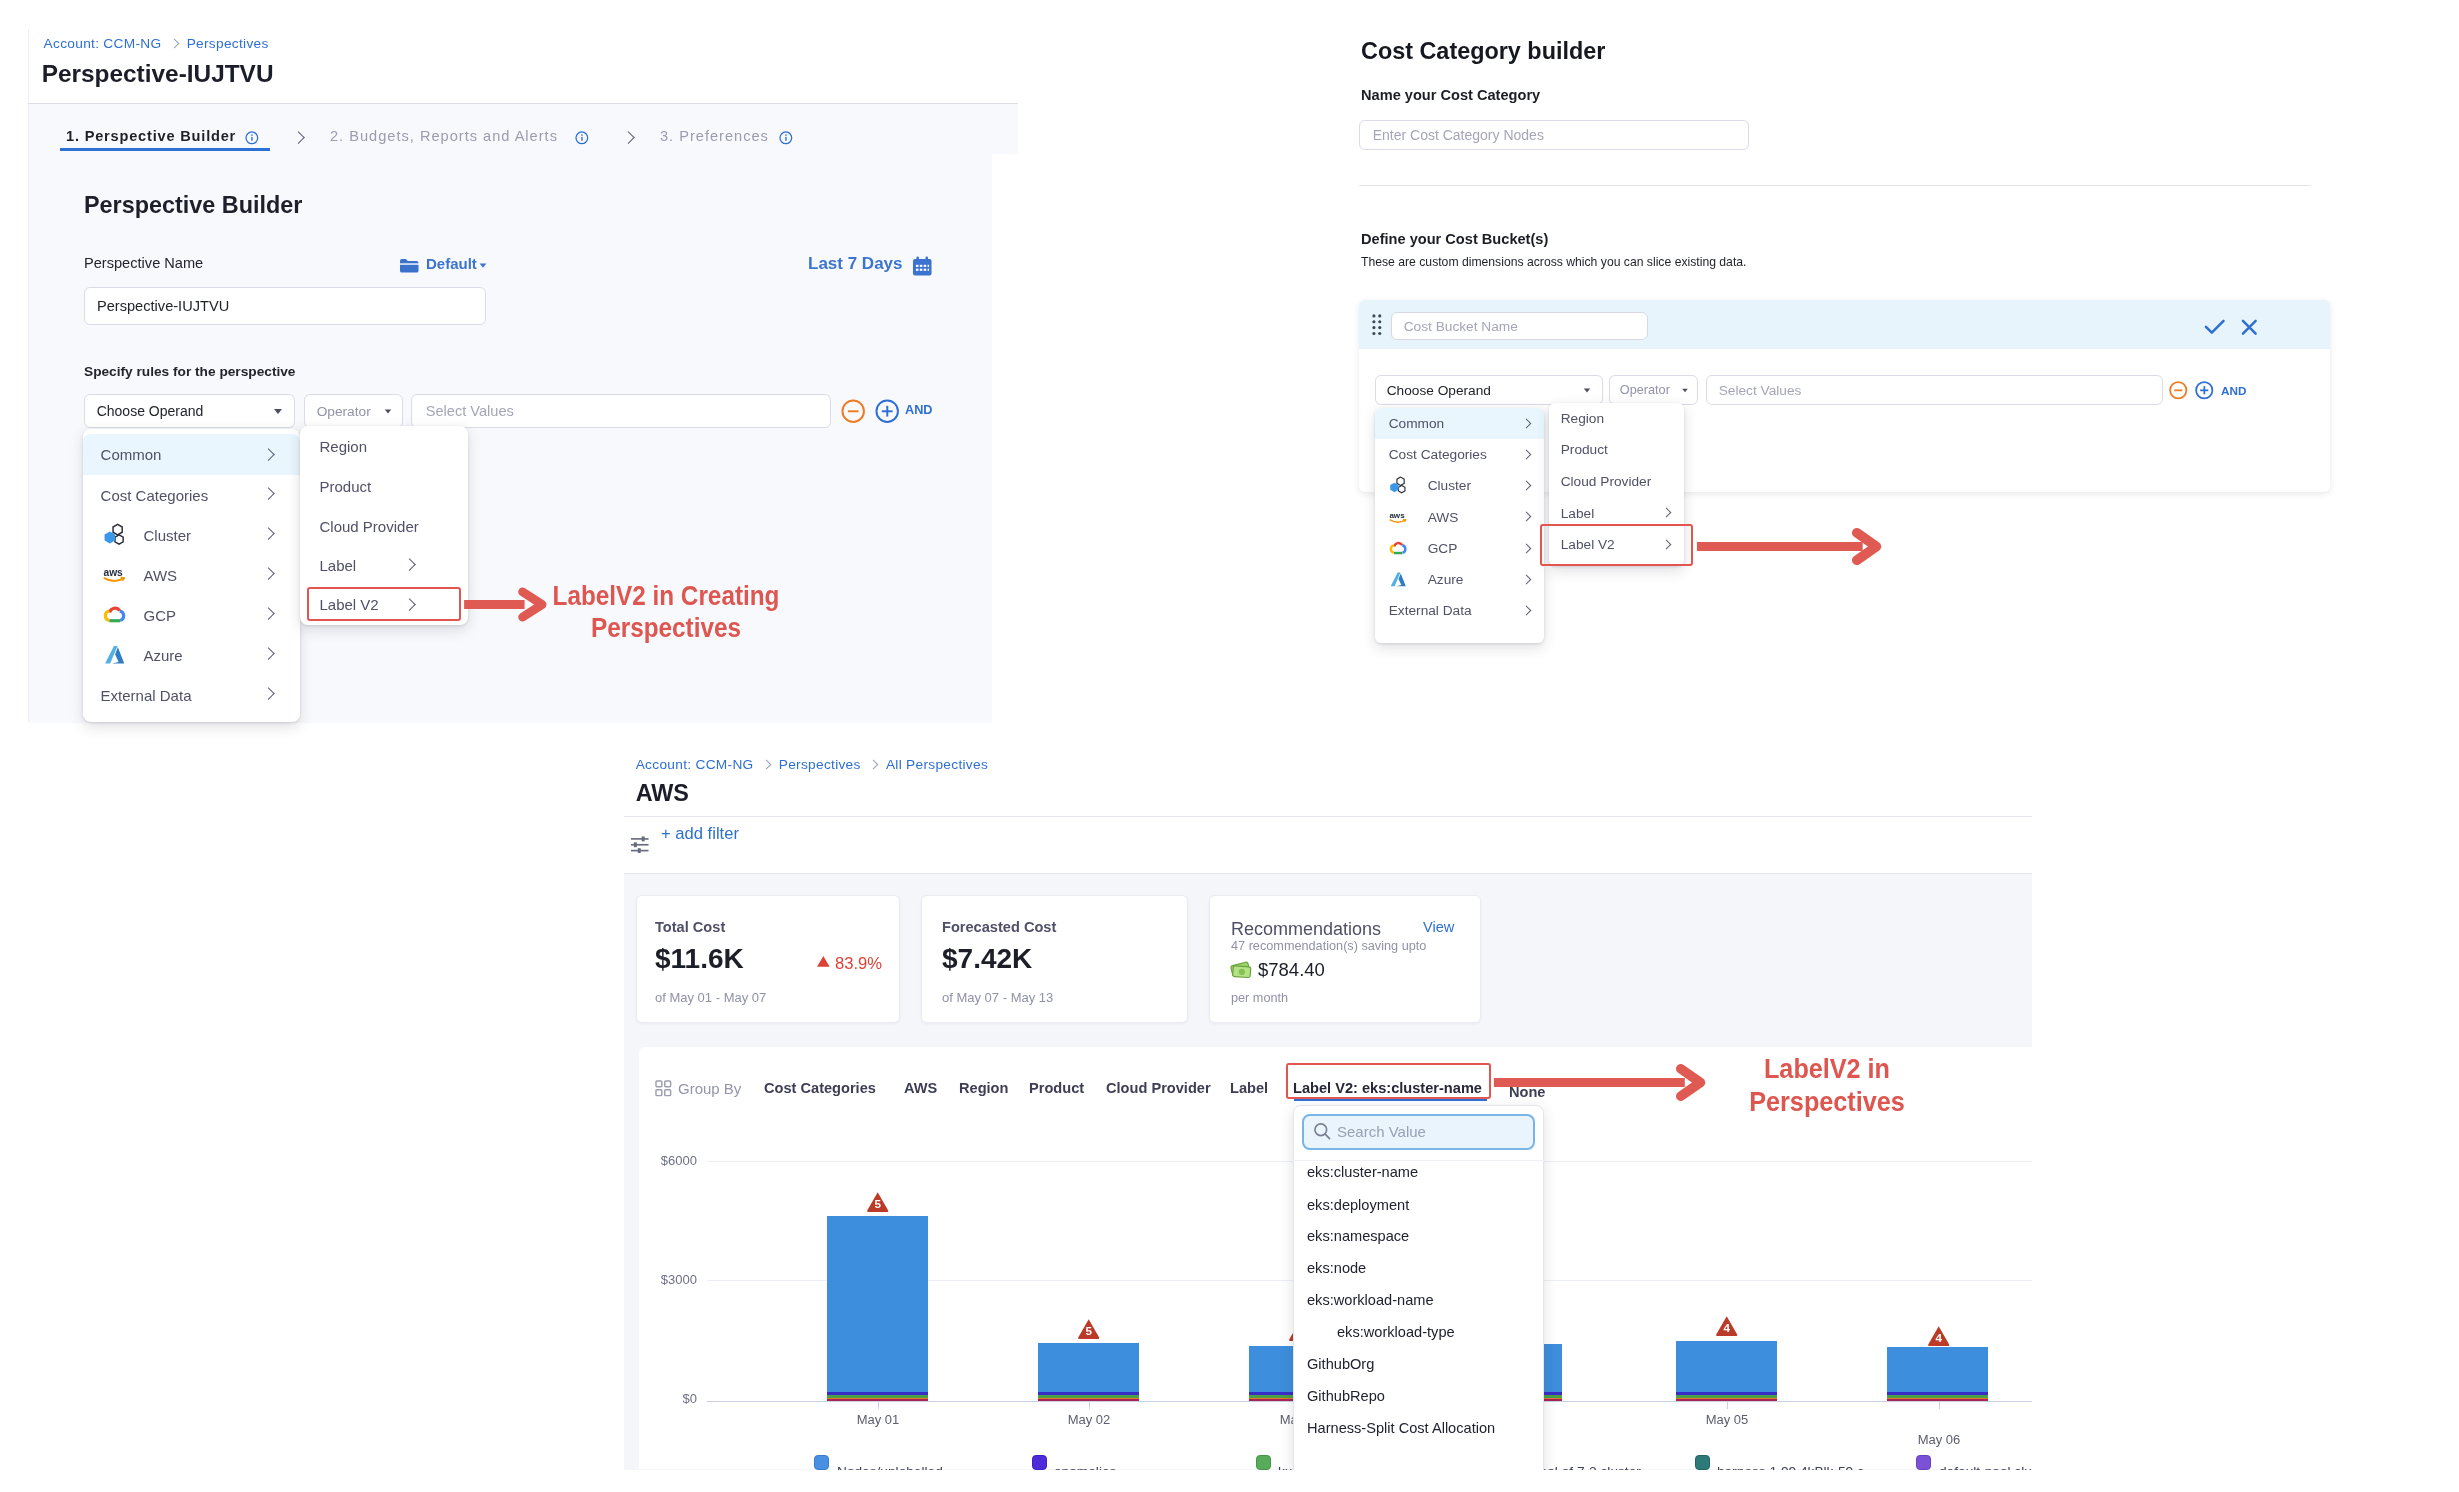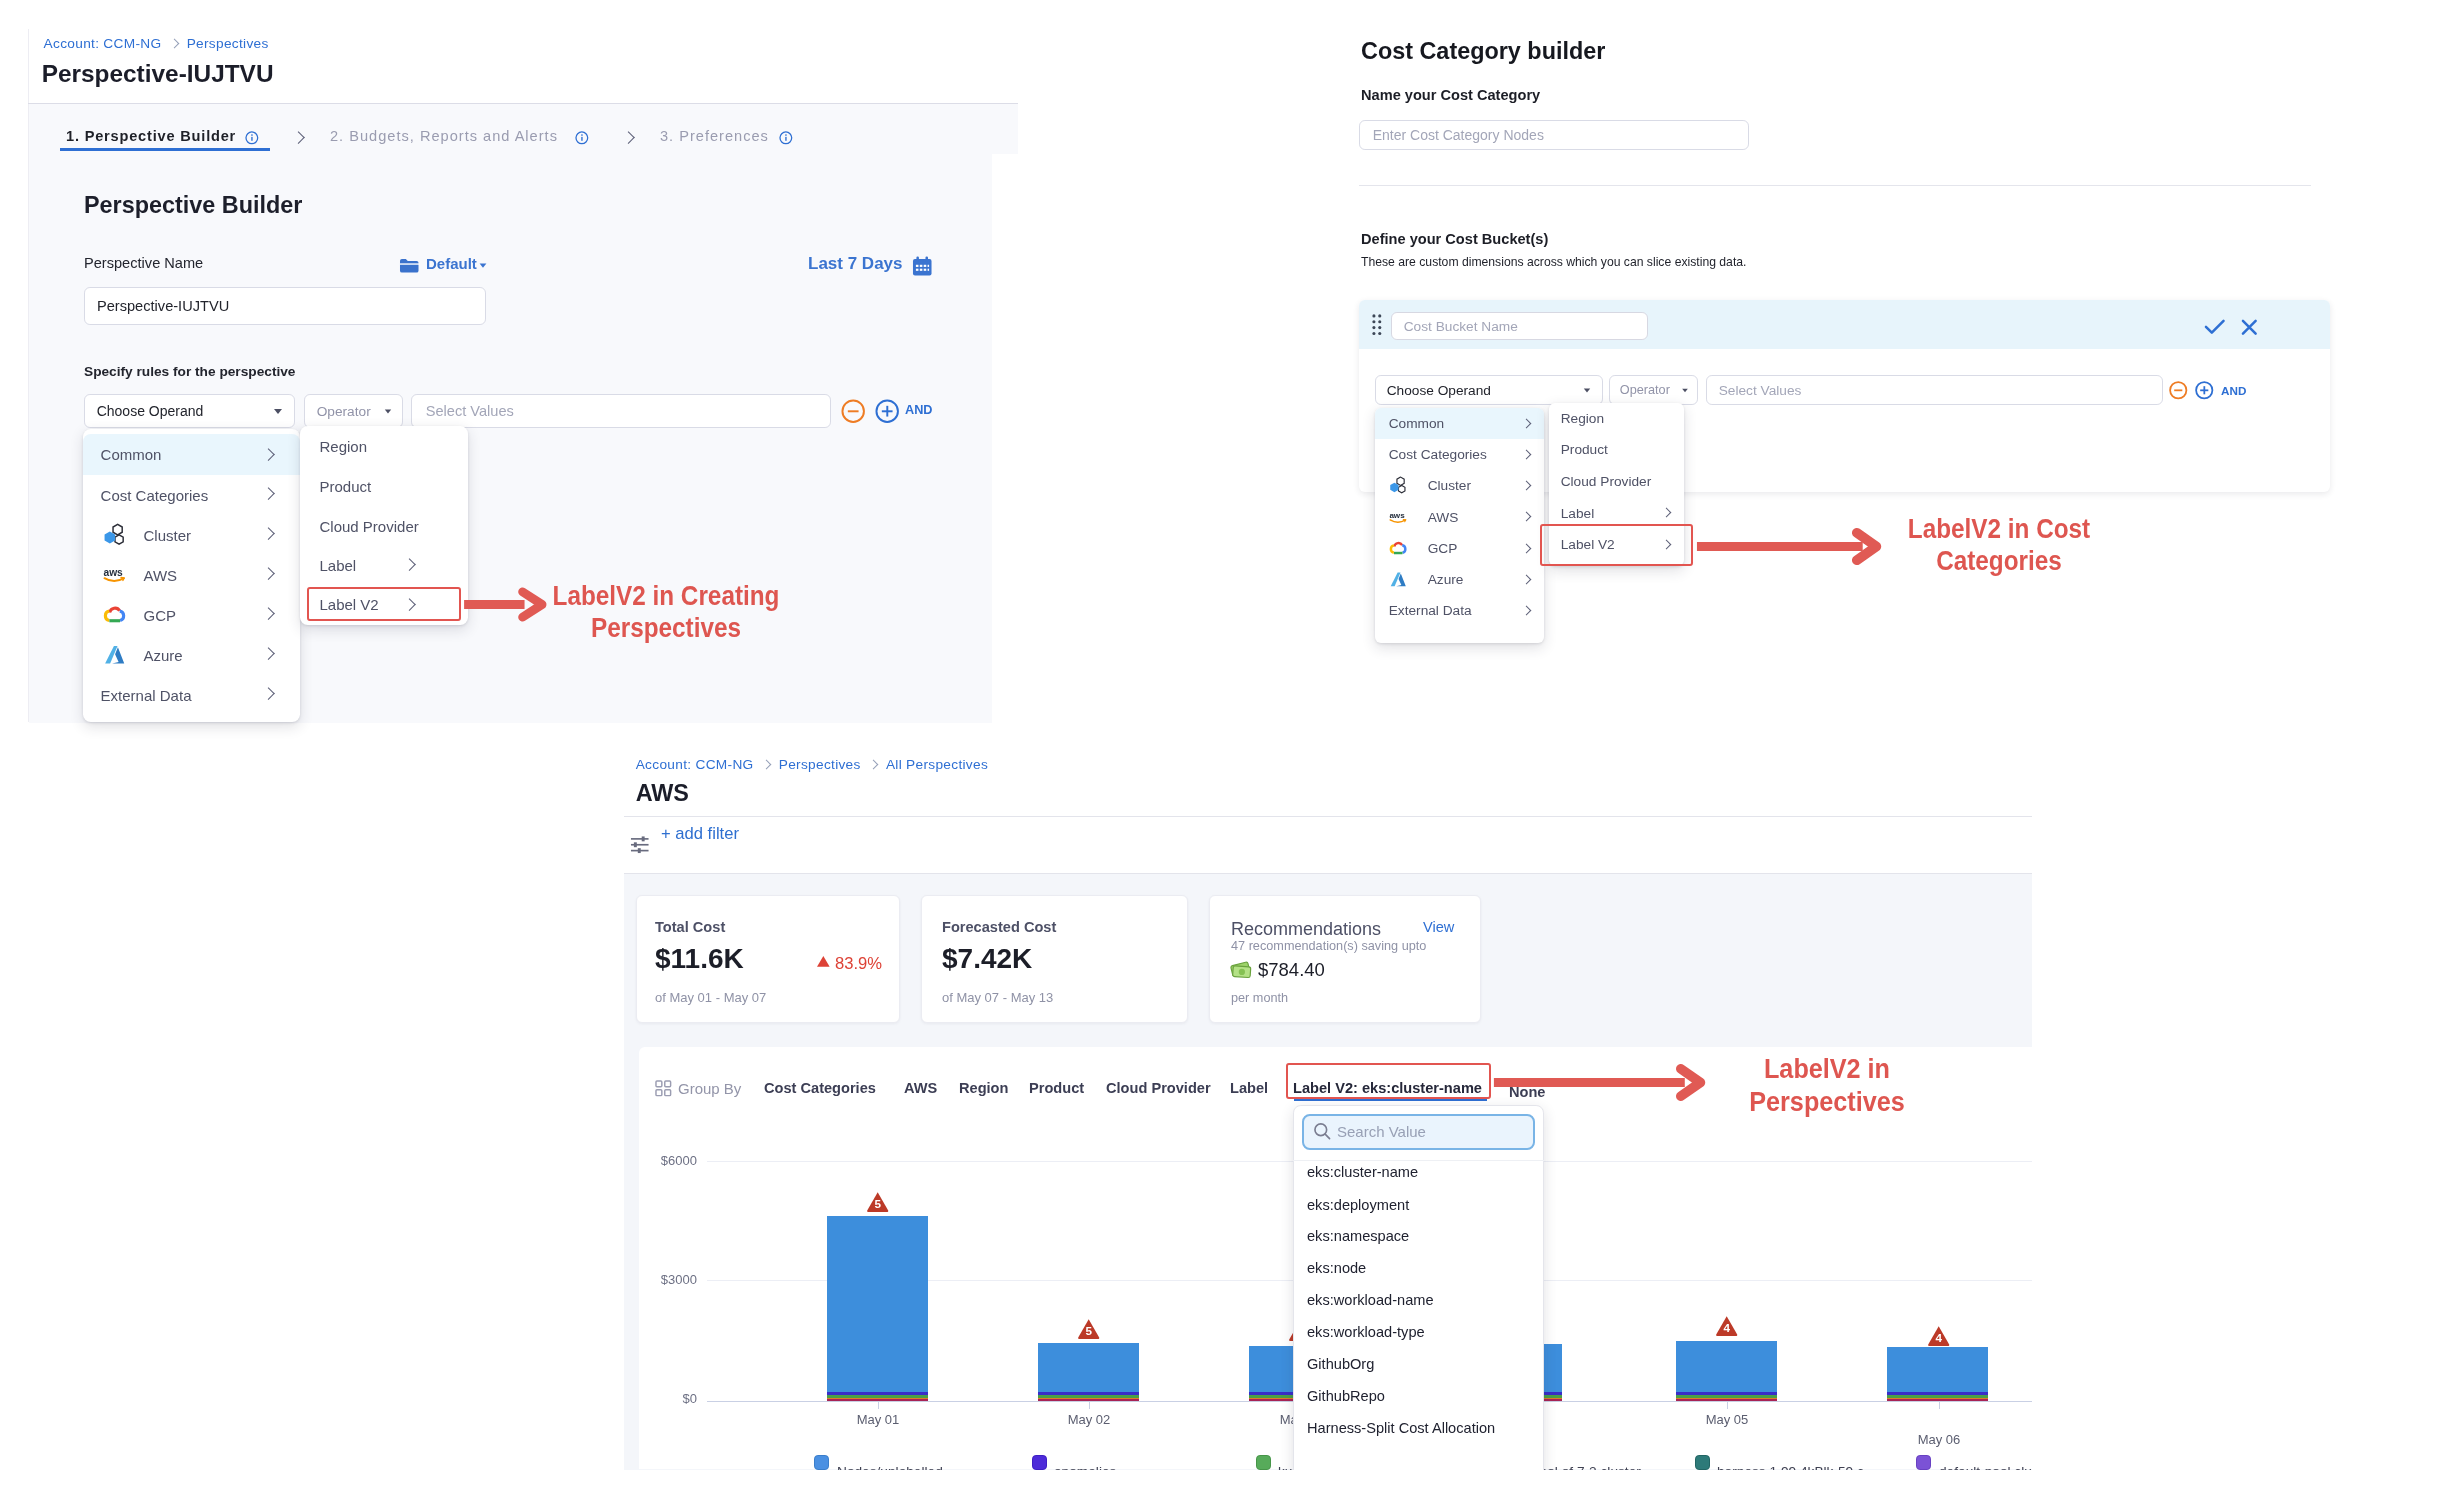--- a/index.html
+++ b/index.html
@@ -337,24 +337,20 @@
         <span style="margin-left:11.7px;">Label V2</span>
       </div>
       <div class="chev sm" style="left:114px; top:138px;"></div>
   </div>
   <div class="redbox" style="left:1540px; top:524px; width:153px; height:42px;"></div>
 
   <svg class="abs" style="left:1695px; top:527px;" width="195" height="39" viewBox="0 0 200 40">
     <line x1="2" y1="20" x2="172" y2="20" stroke="#e05a54" stroke-width="9"></line>
     <path d="M166 6 L186 20 L166 34" fill="none" stroke="#e05a54" stroke-width="10" stroke-linecap="round" stroke-linejoin="round"></path>
   </svg>
-  <div class="redtxt" style="left:1804px; top:513px; width:390px; font-size:27px;">
-      <div style="transform:scaleX(.9);">LabelV2 in Cost</div>
-      <div style="transform:scaleX(.9);">Categories</div>
-    </div>
 
   <div class="abs" id="panelC" style="left:624px; top:748px; width:1408px; height:722px; overflow:hidden;">
 
     <div class="abs" style="left:11.7px; top:8.8px; font-size:13.7px; color:#2e6fd3; letter-spacing:0.3px;">Account: CCM-NG&nbsp;&nbsp;<span style="display:inline-block;width:6.8px;height:6.8px;border-right:1.7px solid #95a0b8;border-top:1.7px solid #95a0b8;transform:rotate(45deg);margin:0 1px 1px 1px;"></span>&nbsp;&nbsp;Perspectives&nbsp;&nbsp;<span style="display:inline-block;width:6.8px;height:6.8px;border-right:1.7px solid #95a0b8;border-top:1.7px solid #95a0b8;transform:rotate(45deg);margin:0 1px 1px 1px;"></span>&nbsp;&nbsp;All Perspectives</div>
     <div class="abs" style="left:11.7px; top:32px; font-size:23.4px; font-weight:bold; color:#1b1d29;">AWS</div>
     <div class="abs" style="left:0; top:68px; width:1408px; height:1px; background:#e3e4eb;"></div>
     <div class="abs" style="left:4.9px; top:86px;"><svg width="21.5" height="21.5" viewBox="0 0 22 22">
           <g stroke="#686b7e" stroke-width="1.7">
             <line x1="2" y1="5" x2="20" y2="5"></line>
             <line x1="2" y1="11" x2="20" y2="11"></line>
@@ -503,21 +499,21 @@
           <circle cx="8" cy="8" r="6" fill="none" stroke="#7a7d90" stroke-width="1.7"></circle>
           <line x1="12.5" y1="12.5" x2="17" y2="17" stroke="#7a7d90" stroke-width="1.7" stroke-linecap="round"></line>
         </svg></div>
     <div class="abs" style="left:713px; top:375px; font-size:15px; color:#98a0b5;">Search Value</div>
     <div class="abs" style="left:669px; top:412px; width:251px; height:1px; background:#eef0f4;"></div>
     <div class="ditem" style="left:683px; top:416px;">eks:cluster-name</div>
     <div class="ditem" style="left:683px; top:449px;">eks:deployment</div>
     <div class="ditem" style="left:683px; top:480px;">eks:namespace</div>
     <div class="ditem" style="left:683px; top:512px;">eks:node</div>
     <div class="ditem" style="left:683px; top:544px;">eks:workload-name</div>
-    <div class="ditem" style="left:683px; top:576px;">eks:workload-type</div>
+    <div class="ditem" style="left:713px; top:576px;">eks:workload-type</div>
     <div class="ditem" style="left:683px; top:608px;">GithubOrg</div>
     <div class="ditem" style="left:683px; top:640px;">GithubRepo</div>
     <div class="ditem" style="left:683px; top:672px;">Harness-Split Cost Allocation</div>
   </div>
 
   <div class="redbox" style="left:1286px; top:1063px; width:205px; height:36px;"></div>
   <svg class="abs" style="left:1490px; top:1063px;" width="224" height="39" viewBox="0 0 230 40">
     <line x1="4" y1="20" x2="200" y2="20" stroke="#e05a54" stroke-width="9"></line>
     <path d="M196 6 L216 20 L196 34" fill="none" stroke="#e05a54" stroke-width="10" stroke-linecap="round" stroke-linejoin="round"></path>
   </svg>

